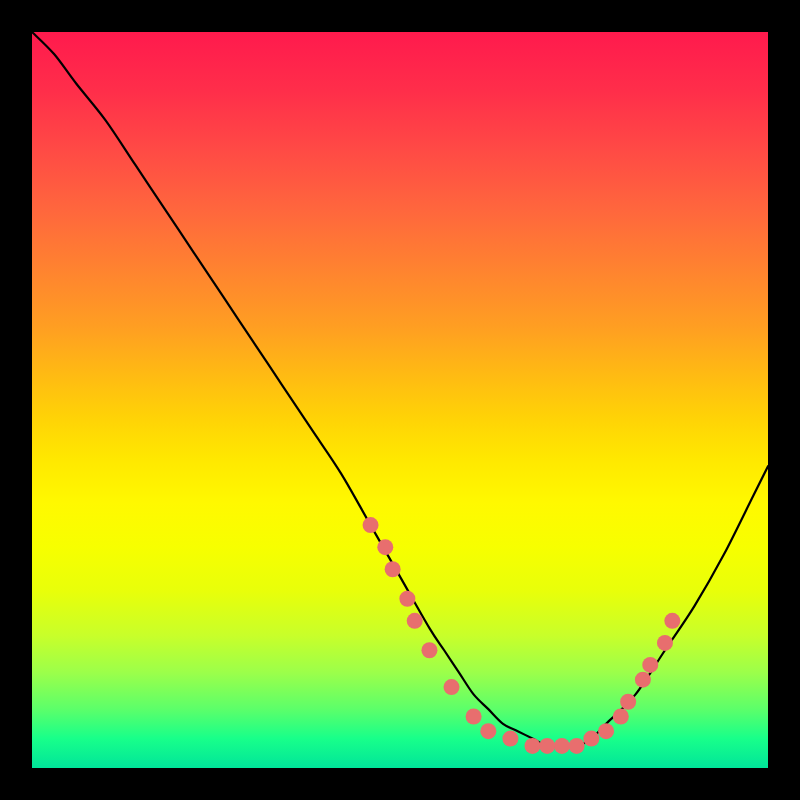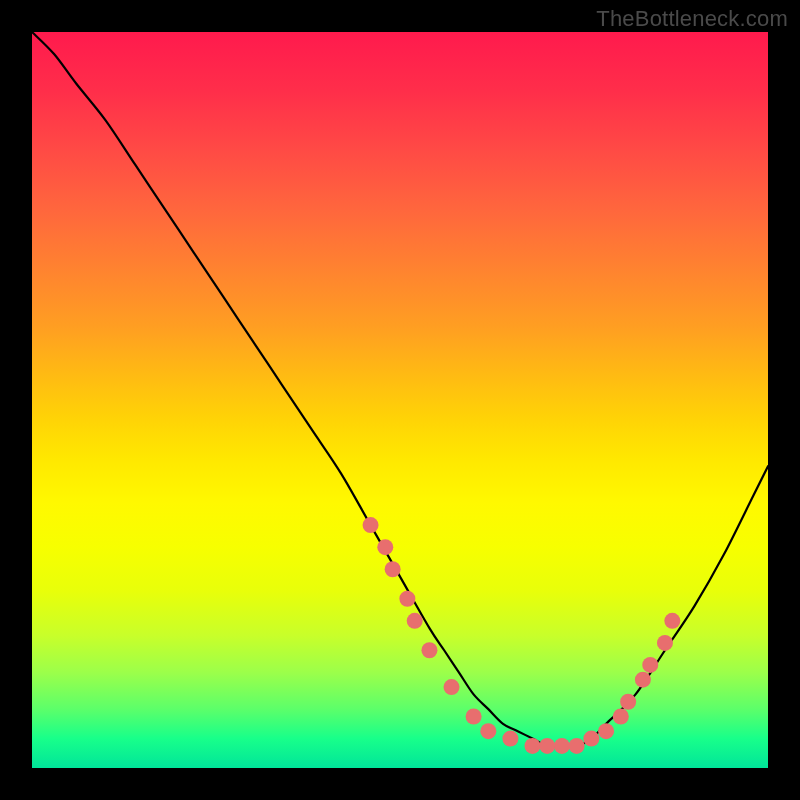--- a/index.html
+++ b/index.html
@@ -87,14 +87,13 @@
           <circle cx="574.08" cy="699.20" r="8" fill="#e86e6e"></circle>
           <circle cx="588.80" cy="684.48" r="8" fill="#e86e6e"></circle>
           <circle cx="596.16" cy="669.76" r="8" fill="#e86e6e"></circle>
           <circle cx="610.88" cy="647.68" r="8" fill="#e86e6e"></circle>
           <circle cx="618.24" cy="632.96" r="8" fill="#e86e6e"></circle>
           <circle cx="632.96" cy="610.88" r="8" fill="#e86e6e"></circle>
           <circle cx="640.32" cy="588.80" r="8" fill="#e86e6e"></circle>
         </g>
     </svg>
   </div>
-  <div class="attribution">TheBottleneck.com</div>
 </div>
 
 </body></html>

